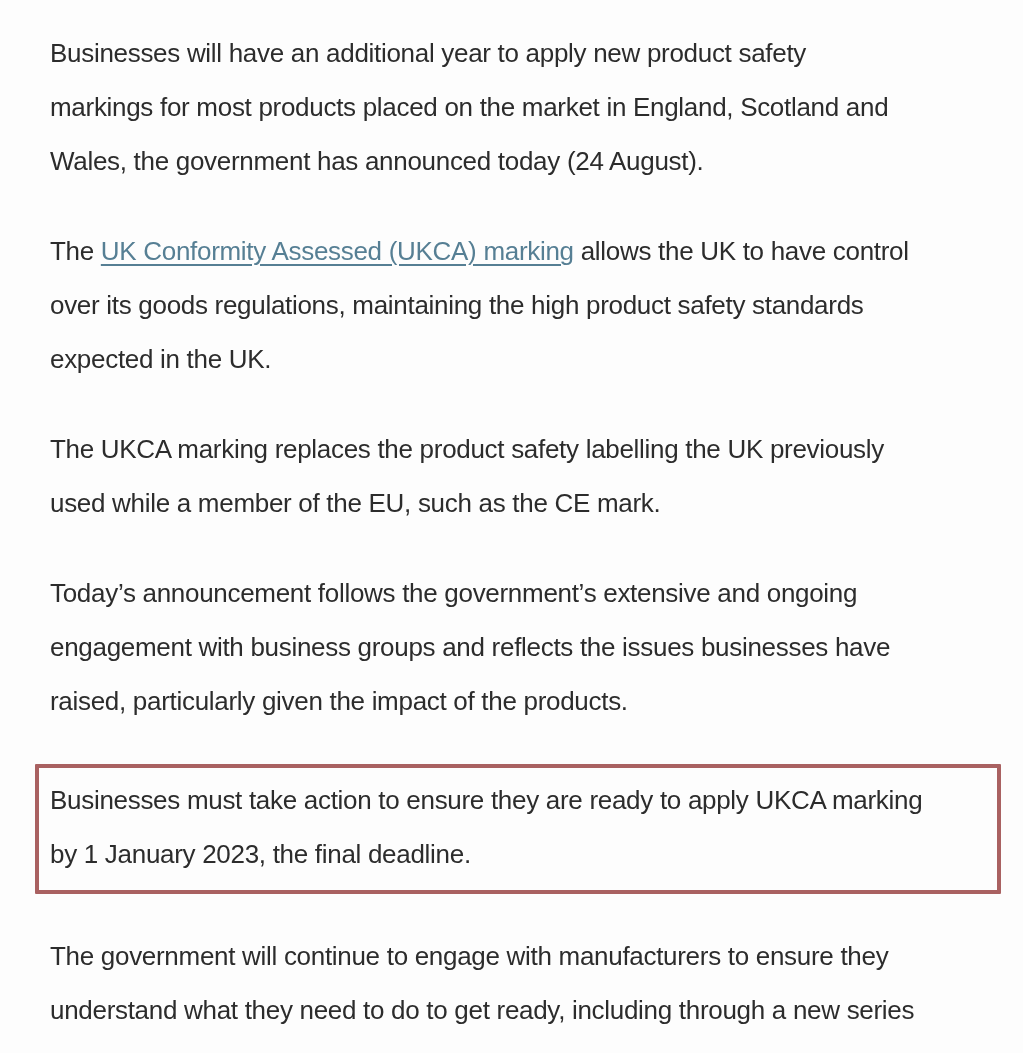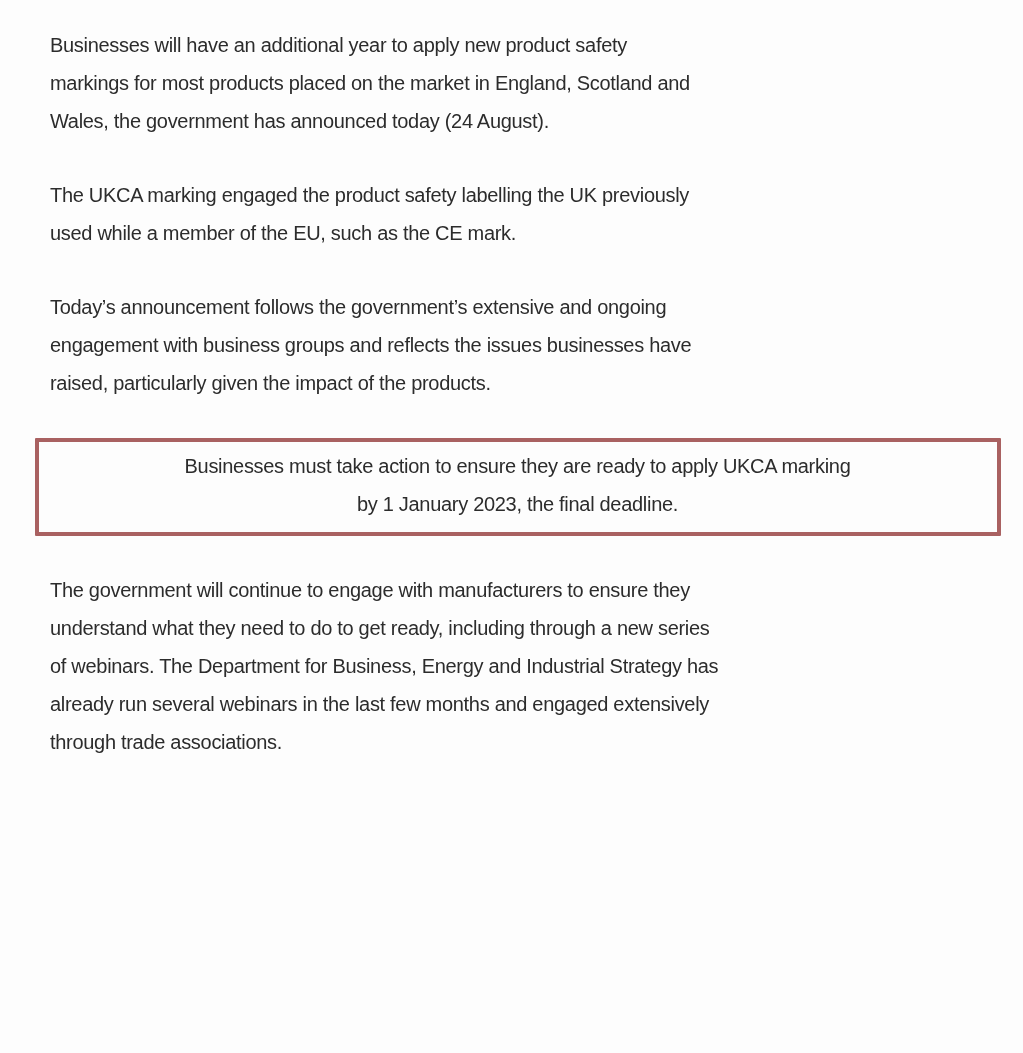--- a/index.html
+++ b/index.html
@@ -14,57 +14,59 @@
     box-sizing: border-box;
     font-family: "Liberation Sans", sans-serif;
     color: var(--text, #2c2c2c);
   }
   .article {
     box-sizing: border-box;
     padding: 26px 36px 20px 50px;
   }
   .para {
     margin: 0 0 36px 0;
-    font-size: 20px;
-    line-height: 38px;
+    font-size: 26px;
+    line-height: 54px;
     letter-spacing: -0.3px;
     white-space: pre-line;
     color: var(--text, #2c2c2c);
   }
   .para:last-child {
     margin-bottom: 0;
   }
   a.inline-link {
     color: var(--link, #567f94);
     text-decoration: underline;
     text-decoration-thickness: 1.5px;
     text-underline-offset: 4px;
     cursor: pointer;
   }
   .highlight-box {
     border: 4px solid var(--highlight-border, #a96161);
     margin-left: -15px;
     margin-right: -14px;
     padding: 5px 12px 9px 11px;
     border-radius: 1px;
-    text-align: center;
   }
 </style>
 </head>
 <body>
 
 <main class="article">
 
   <p class="para">Businesses will have an additional year to apply new product safety
 markings for most products placed on the market in England, Scotland and
 Wales, the government has announced today (24 August).</p>
 
+  <p class="para"><span>The </span><a class="inline-link">UK Conformity Assessed (UKCA) marking</a><span> allows the UK to have control
+over its goods regulations, maintaining the high product safety standards
+expected in the UK.</span></p>
 
 
-  <p class="para">The UKCA marking engaged the product safety labelling the UK previously
+  <p class="para">The UKCA marking replaces the product safety labelling the UK previously
 used while a member of the EU, such as the CE mark.</p>
 
   <p class="para">Today’s announcement follows the government’s extensive and ongoing
 engagement with business groups and reflects the issues businesses have
 raised, particularly given the impact of the products.</p>
 
   <div class="highlight-box">
     <p class="para" style="margin:0">Businesses must take action to ensure they are ready to apply UKCA marking
 by 1 January 2023, the final deadline.</p>
   </div>

